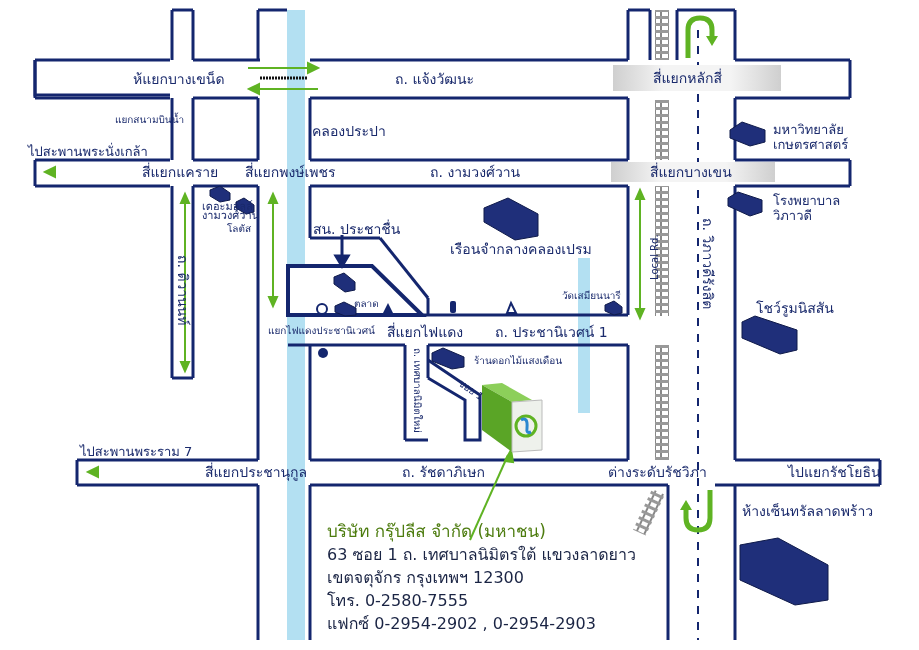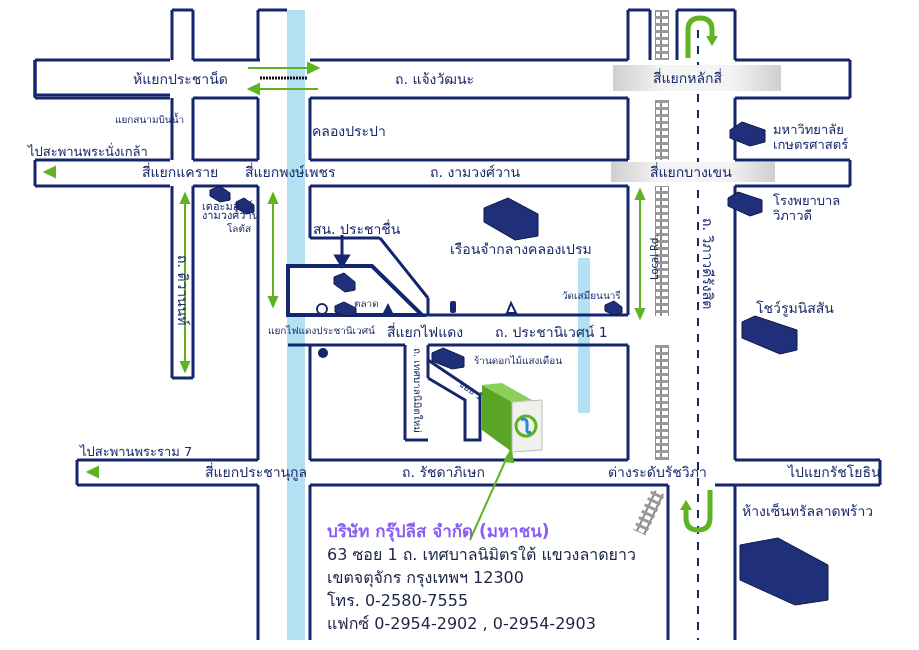--- a/index.html
+++ b/index.html
@@ -5,21 +5,21 @@
   html,body{margin:0;padding:0;background:#ffffff;}
   body{width:919px;height:650px;position:relative;overflow:hidden;font-family:"DejaVu Sans",sans-serif;color:#1a2a6c;}
   svg#map{position:absolute;left:0;top:0;width:919px;height:650px;}
   .lbl{position:absolute;white-space:nowrap;font-size:13px;color:#1a2a6c;line-height:1;}
   .lbl.sm{font-size:10px;}
   .lbl.xs{font-size:11px;line-height:9px;}
   .lbl.md{font-size:14px;}
   .lbl.vert{transform-origin:left top;}
   .info{position:absolute;left:327px;top:520px;}
   .info div{font-size:16px;font-weight:normal;line-height:23px;color:#1a2444;white-space:nowrap;}
-  .info .company{color:#8b5cf6;font-weight:bold;font-size:17px;}
+  .info .company{color:#4d7c0f;font-weight:normal;font-size:17px;}
 </style>
 </head>
 <body>
 
 <svg id="map" viewBox="0 0 919 650">
   <defs>
     <linearGradient id="gray" x1="0" x2="1" y1="0" y2="0">
       <stop offset="0" stop-color="#cfcfcf"></stop>
       <stop offset="0.3" stop-color="#f4f4f4"></stop>
       <stop offset="0.7" stop-color="#f4f4f4"></stop>
@@ -222,21 +222,21 @@
 
   <g fill="#14266e">
     <circle cx="322" cy="309" r="5" fill="none" stroke="#14266e" stroke-width="2"></circle>
     <path d="M383 313 L388 303 L393 313 Z"></path>
     <circle cx="323" cy="353" r="5"></circle>
     <rect x="450" y="301" width="6" height="12" rx="2"></rect>
     <path d="M507 313 L511 303 L516 313 Z" fill="none" stroke="#14266e" stroke-width="2"></path>
   </g>
 </svg>
 
-<div class="lbl md" style="left:133px;top:72px">ห้แยกประชาน็ด</div>
+<div class="lbl md" style="left:133px;top:72px">ห้แยกบางเขน็ด</div>
 <div class="lbl md" style="left:395px;top:72px">ถ. แจ้งวัฒนะ</div>
 <div class="lbl md" style="left:653px;top:71px">สี่แยกหลักสี่</div>
 <div class="lbl sm" style="left:115px;top:115px">แยกสนามบินน้ำ</div>
 <div class="lbl md" style="left:312px;top:124px">คลองประปา</div>
 <div class="lbl" style="left:28px;top:145px">ไปสะพานพระนั่งเกล้า</div>
 <div class="lbl md" style="left:142px;top:165px">สี่แยกแคราย</div>
 <div class="lbl md" style="left:245px;top:165px">สี่แยกพงษ์เพชร</div>
 <div class="lbl md" style="left:430px;top:165px">ถ. งามวงศ์วาน</div>
 <div class="lbl md" style="left:650px;top:165px">สี่แยกบางเขน</div>
 <div class="lbl" style="left:773px;top:122px;line-height:15px"><span>มหาวิทยาลัย</span><br><span>เกษตรศาสตร์</span></div>

